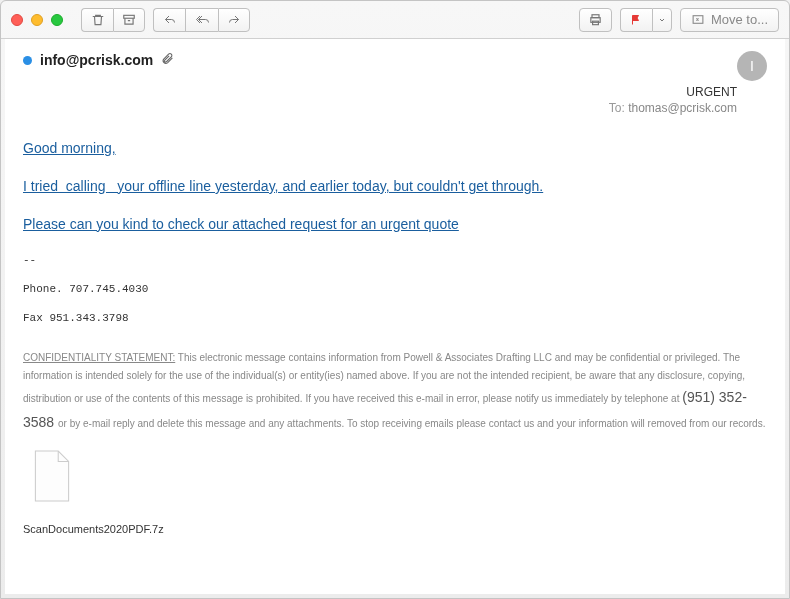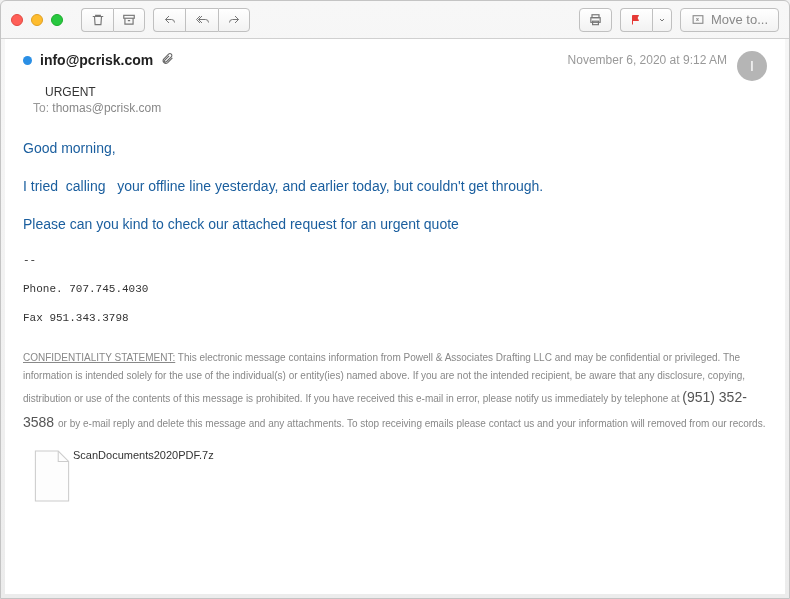--- a/index.html
+++ b/index.html
@@ -62,62 +62,63 @@
     }
     .content {
       background: #ffffff;
       margin: 0 4px 4px 4px;
       height: calc(100% - 42px);
       padding: 12px 18px;
       overflow: hidden;
       position: relative;
     }
     .header-row { display: flex; justify-content: space-between; align-items: flex-start; }
-    .sender-block { flex: 1; }
+    .sender-block { flex: 1; text-align: right; }
     .sender-line { display: flex; align-items: center; gap: 8px; }
     .dot { width: 9px; height: 9px; background: #2a8fe5; border-radius: 50%; display: inline-block; }
     .sender { font-weight: 600; font-size: 14px; color: #222; }
     .attach { color: #666; }
     .subject { font-size: 12px; color: #333; margin-left: 22px; margin-top: 16px; }
     .recipients { font-size: 12px; color: #999; margin-left: 10px; margin-top: 2px; }
     .recipients .label { color: #999; }
     .recipients .val { color: #888; }
     .date { color: #999; font-size: 12px; margin-right: 10px; margin-top: 2px; }
     .avatar {
       width: 30px; height: 30px; border-radius: 50%;
       background: #b5b5b5; color: #fff; display: flex;
       align-items: center; justify-content: center; font-size: 14px;
     }
     .body {
       margin-top: 22px;
       font-size: 14px;
       color: #1a5e9e;
       line-height: 1.7;
     }
-    .body p { margin-bottom: 14px; white-space: pre-wrap; }
+    .body p { margin-bottom: 14px; white-space: pre-wrap; text-decoration: underline; }
     .sig {
       font-family: "Courier New", monospace;
       font-size: 11px;
       color: #333;
       line-height: 1.9;
       margin-top: 6px;
     }
     .confidentiality {
       font-size: 10px;
       color: #888;
       line-height: 1.8;
       margin-top: 20px;
     }
     .conf-label { color: #888; text-decoration: underline; }
     .phone-big { font-size: 14px; color: #555; }
     .attachment-area {
       margin-top: 14px;
       display: flex;
-      flex-direction: row;
+      flex-direction: column;
       align-items: flex-start;
+      gap: 16px;
     }
     .file-icon {
       width: 42px; height: 54px;
       margin-left: 8px; margin-bottom: 4px;
       position: relative;
     }
     .file-icon svg { width: 100%; height: 100%; }
     .file-name {
       font-size: 11px;
       color: #333;
@@ -213,21 +214,20 @@
                 <path d="M21 11l-9 9a5 5 0 01-7-7l9-9a3.5 3.5 0 015 5l-9 9a2 2 0 01-3-3l8-8"></path>
               </svg>
           </span>
         </div>
         <div class="subject">URGENT</div>
         <div class="recipients">
           <span class="label">To:</span>
           <span class="val">thomas@pcrisk.com</span>
         </div>
       </div>
-      <div class="date">November 6, 2020 at 9:12 AM</div>
       <div class="avatar">
         <span>I</span>
       </div>
     </div>
 
     <div class="body">
       <p>Good morning,</p>
       <p>I tried  calling   your offline line yesterday, and earlier today, but couldn't get through.</p>
       <p>Please can you kind to check our attached request for an urgent quote</p>
     </div>

